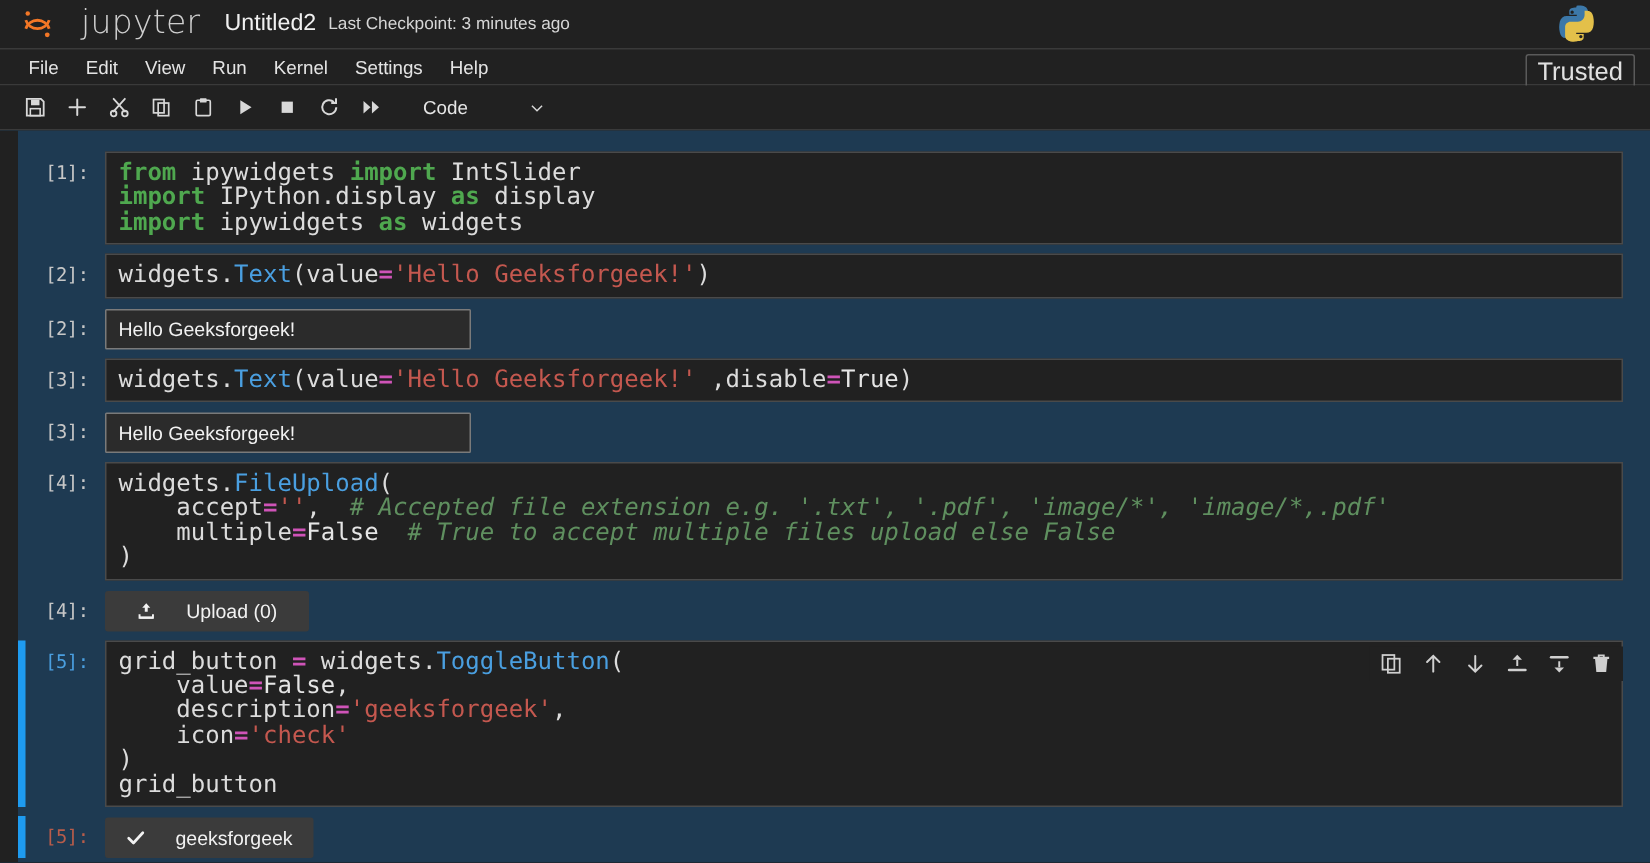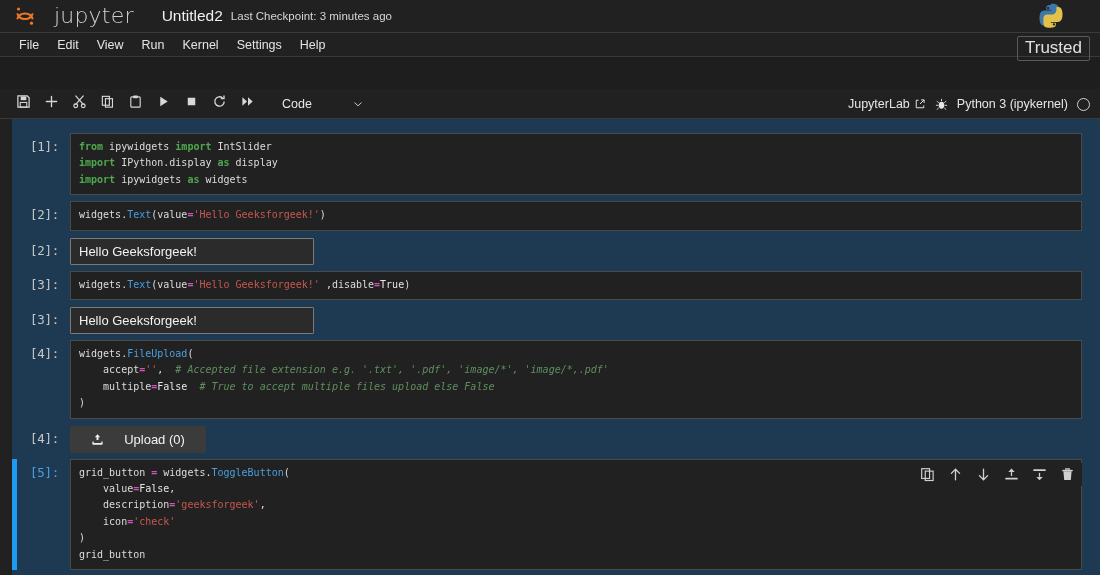--- a/index.html
+++ b/index.html
@@ -24,21 +24,21 @@
   .jlogo { width: 22px; height: 22px; position: relative; display:block; }
   .jword {
     font-size: 22px;
     color: #cfcfcf;
     letter-spacing: 0.2px;
     font-family: "DejaVu Sans", sans-serif;
     line-height: 1;
     font-weight: 300;
   }
   .nb-title {
-    margin-left: 28px;
+    margin-left: 16px;
     font-size: 15.5px;
     color: #f0f0f0;
     font-weight: 400;
   }
   .checkpoint {
     margin-left: 8px;
     font-size: 11.5px;
     color: #d6d6d6;
   }
   .py-logo { position: absolute; right: 36px; top: 3px; width: 26px; height: 26px; }
@@ -70,23 +70,23 @@
     padding: 1px 7px 2px 7px;
     border-radius: 2px;
   }
 
   
   .toolbar {
     height: 30px;
     background: #212121;
     border-bottom: 1px solid #3a3a3a;
     display: flex;
+    align-items: center;
     padding: 0 10px 0 10px;
     position: relative;
-    margin-top: 32px;
   }
   .tb-btn {
     width: 26px; height: 24px;
     display: flex; align-items: center; justify-content: center;
     color: #d8d8d8;
     margin-right: 2px;
     border-radius: 2px;
   }
   .tb-sep { width: 6px; }
   .celltype {
@@ -157,21 +157,21 @@
   .prompt.active { color: #4a9fe0; }
   .prompt.out { color: #b85c4a; }
   .prompt.outgray { color: #c7c7c7; }
 
   .editor {
     flex: 1;
     background: #212121;
     border: 1px solid #4a4a4a;
     padding: 5px 8px 6px 8px;
     font-family: "DejaVu Sans Mono", monospace;
-    font-size: 10px;
+    font-size: 16px;
     line-height: 16.4px;
     color: #dcdcdc;
     white-space: pre;
     overflow: hidden;
   }
   .out-area {
     flex: 1;
     padding-top: 1px;
   }
 
@@ -328,39 +328,20 @@
   <div class="tb-sep"></div>
   <div class="celltype">
     <span>Code</span>
     <span>
       <svg width="12" height="12" viewBox="0 0 16 16">
           <path d="M3.5 6l4.5 4.5L12.5 6" fill="none" stroke="#d8d8d8" stroke-width="1.3"></path>
         </svg>
     </span>
   </div>
 
-  <div class="tb-right">
-    <span class="lab">
-      <span>JupyterLab</span>
-      <span>
-        <svg width="12" height="12" viewBox="0 0 16 16">
-            <path d="M6 3H3v10h10v-3" fill="none" stroke="#e6e6e6" stroke-width="1.3"></path>
-            <path d="M9.5 2.5H13.5V6.5M13.2 2.8L8 8" fill="none" stroke="#e6e6e6" stroke-width="1.3"></path>
-          </svg>
-      </span>
-    </span>
-    <span>
-      <svg width="13" height="13" viewBox="0 0 16 16">
-          <ellipse cx="8" cy="9" rx="3.4" ry="4.3" fill="#e6e6e6"></ellipse>
-          <path d="M8 3.4V1.6M4.2 5.5L2.6 4.2M11.8 5.5l1.6-1.3M3.6 9H1.6M14.4 9h-2M4.2 12.6l-1.6 1.4M11.8 12.6l1.6 1.4" stroke="#e6e6e6" stroke-width="1.1" stroke-linecap="round"></path>
-        </svg>
-    </span>
-    <span>Python 3 (ipykernel)</span>
-    <span class="kernel-idle"></span>
-  </div>
 </div>
 
 <div class="nb-area">
   <div class="gutter"></div>
   <div class="nb-scroll" id="cells-root">
       <div class="cell">
         <div class="prompt">[1]:</div>
         <div class="editor"><span class="k">from </span><span class="pl">ipywidgets </span><span class="k">import </span><span class="pl">IntSlider</span>
 <span class="k">import </span><span class="pl">IPython.display </span><span class="k">as </span><span class="pl">display</span>
 <span class="k">import </span><span class="pl">ipywidgets </span><span class="k">as </span><span class="pl">widgets</span></div>

